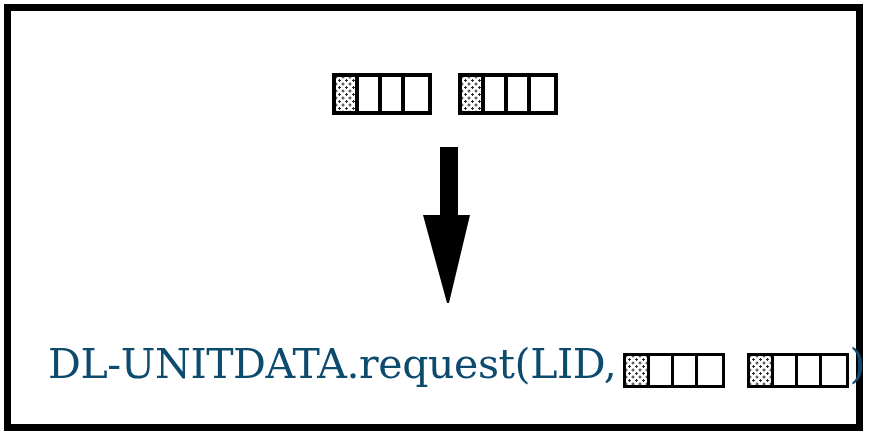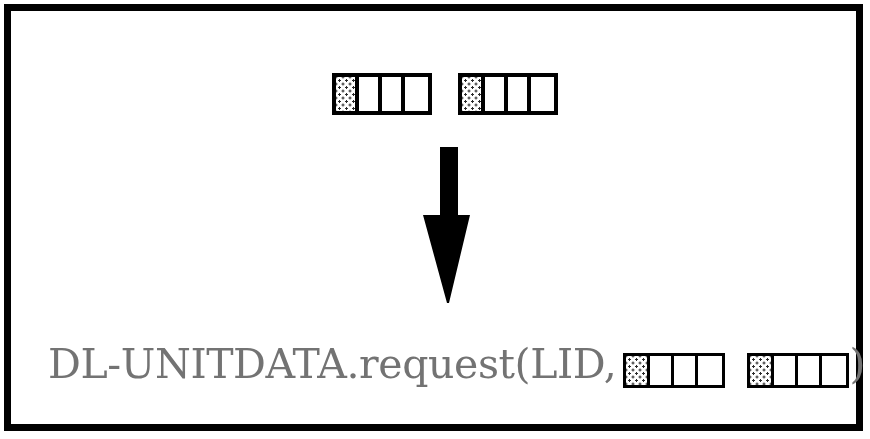--- a/index.html
+++ b/index.html
@@ -93,21 +93,21 @@
   }
 
   
   .primitive-line {
     position: absolute;
     left: 37px;
     top: 326px;
     width: 800px;
     height: 54px;
     white-space: nowrap;
-    color: #737373;
+    color: #0c4a6e;
     font-family: "DejaVu Serif", "Liberation Serif", serif;
     font-size: 41px;
     line-height: 54px;
     letter-spacing: -0.4px;
   }
   .primitive-line .txt {
     display: inline;
   }
   .gap-sm { display: inline-block; width: 7px; }
   .gap-md { display: inline-block; width: 22px; }

